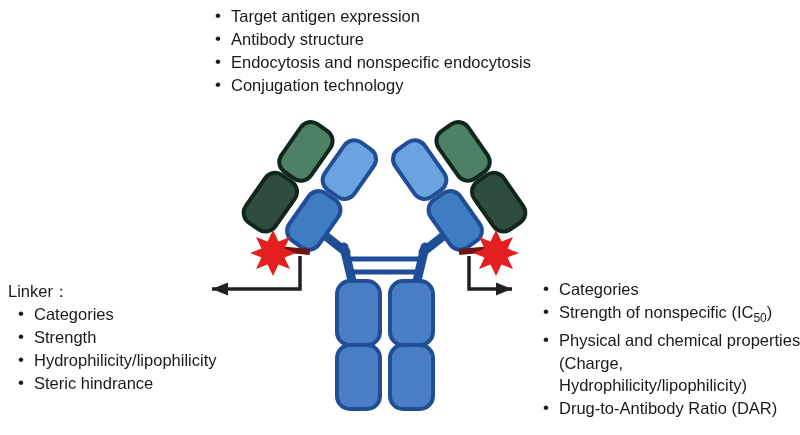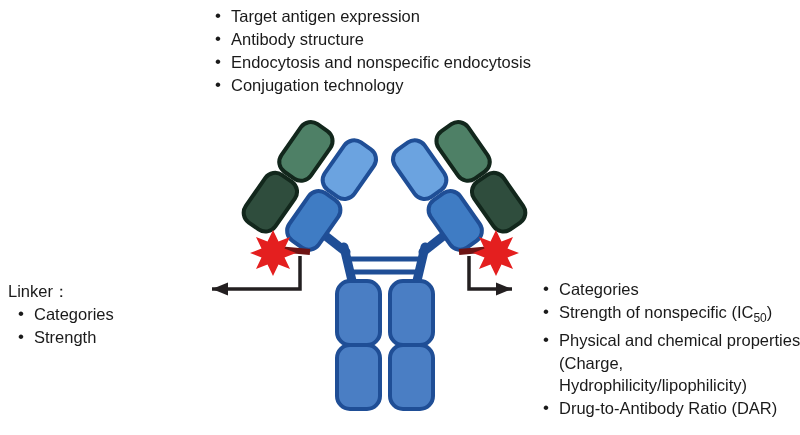--- a/index.html
+++ b/index.html
@@ -60,20 +60,22 @@
       <li>Endocytosis and nonspecific endocytosis</li>
       <li>Conjugation technology</li>
     </ul>
   </div>
 
   <div class="block" id="linker-block">
     <div class="heading">Linker：</div>
     <ul class="bullets">
       <li>Categories</li>
       <li>Strength</li>
+      <li>Hydrophilicity/lipophilicity</li>
+      <li>Steric hindrance</li>
     </ul>
   </div>
 
   <div class="block" id="payload-block">
     <ul class="bullets">
       <li>Categories</li>
       <li><span>Strength of nonspecific (IC</span><sub>50</sub><span>)</span></li>
       <li>Physical and chemical properties (Charge, Hydrophilicity/lipophilicity)</li>
       <li>Drug-to-Antibody Ratio (DAR)</li>
     </ul>

